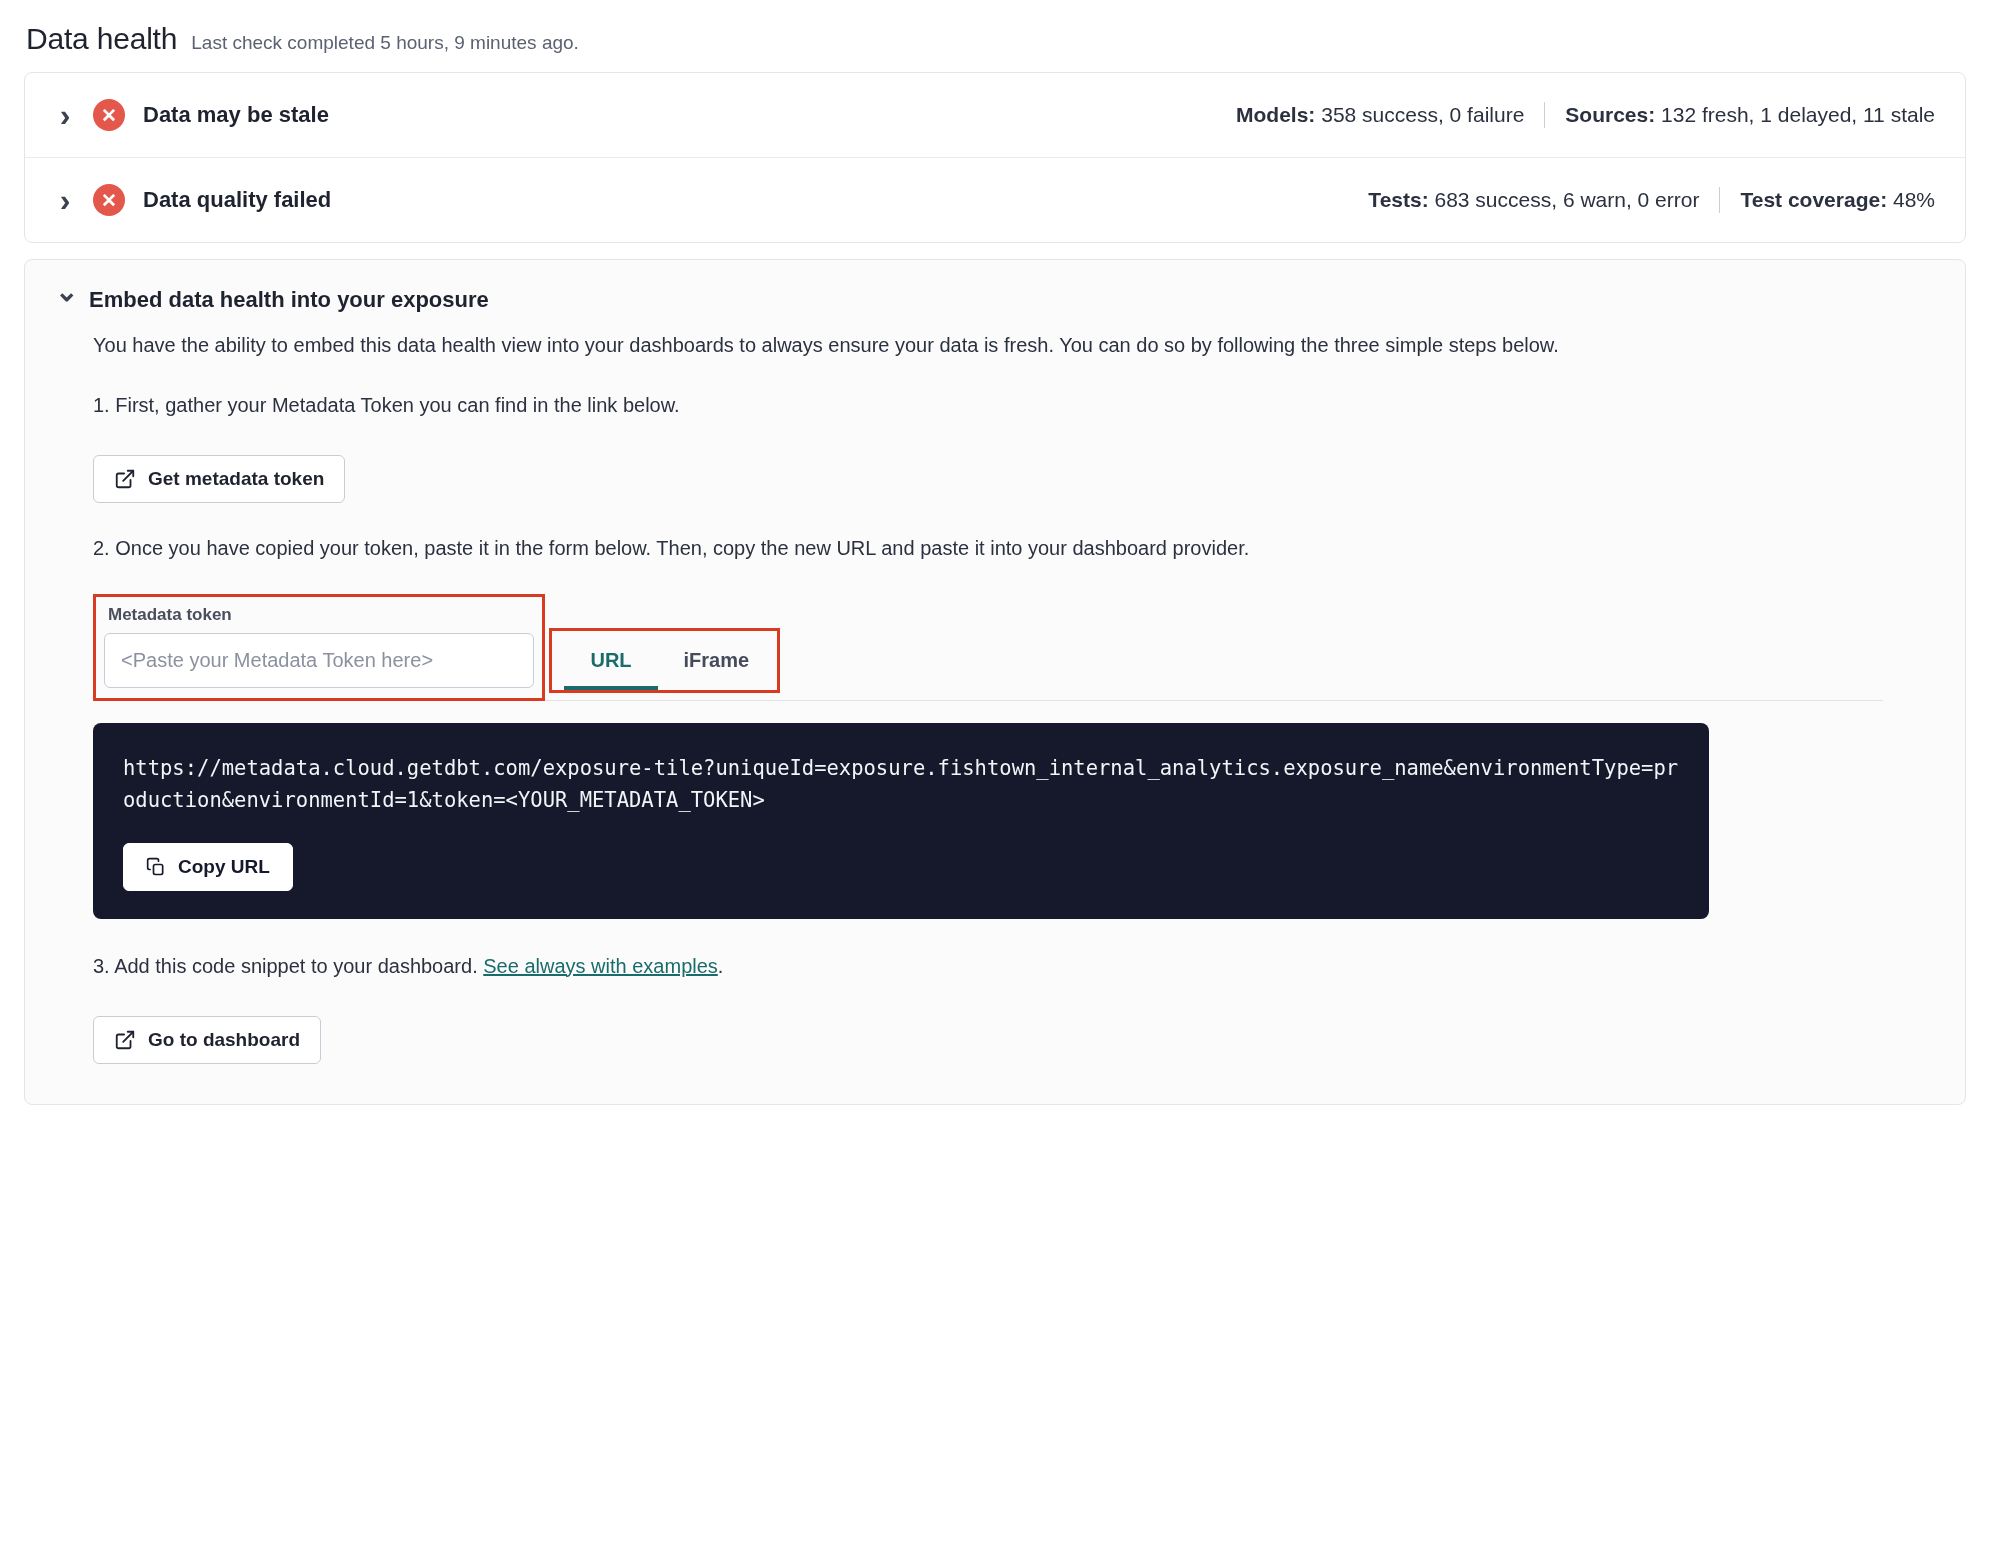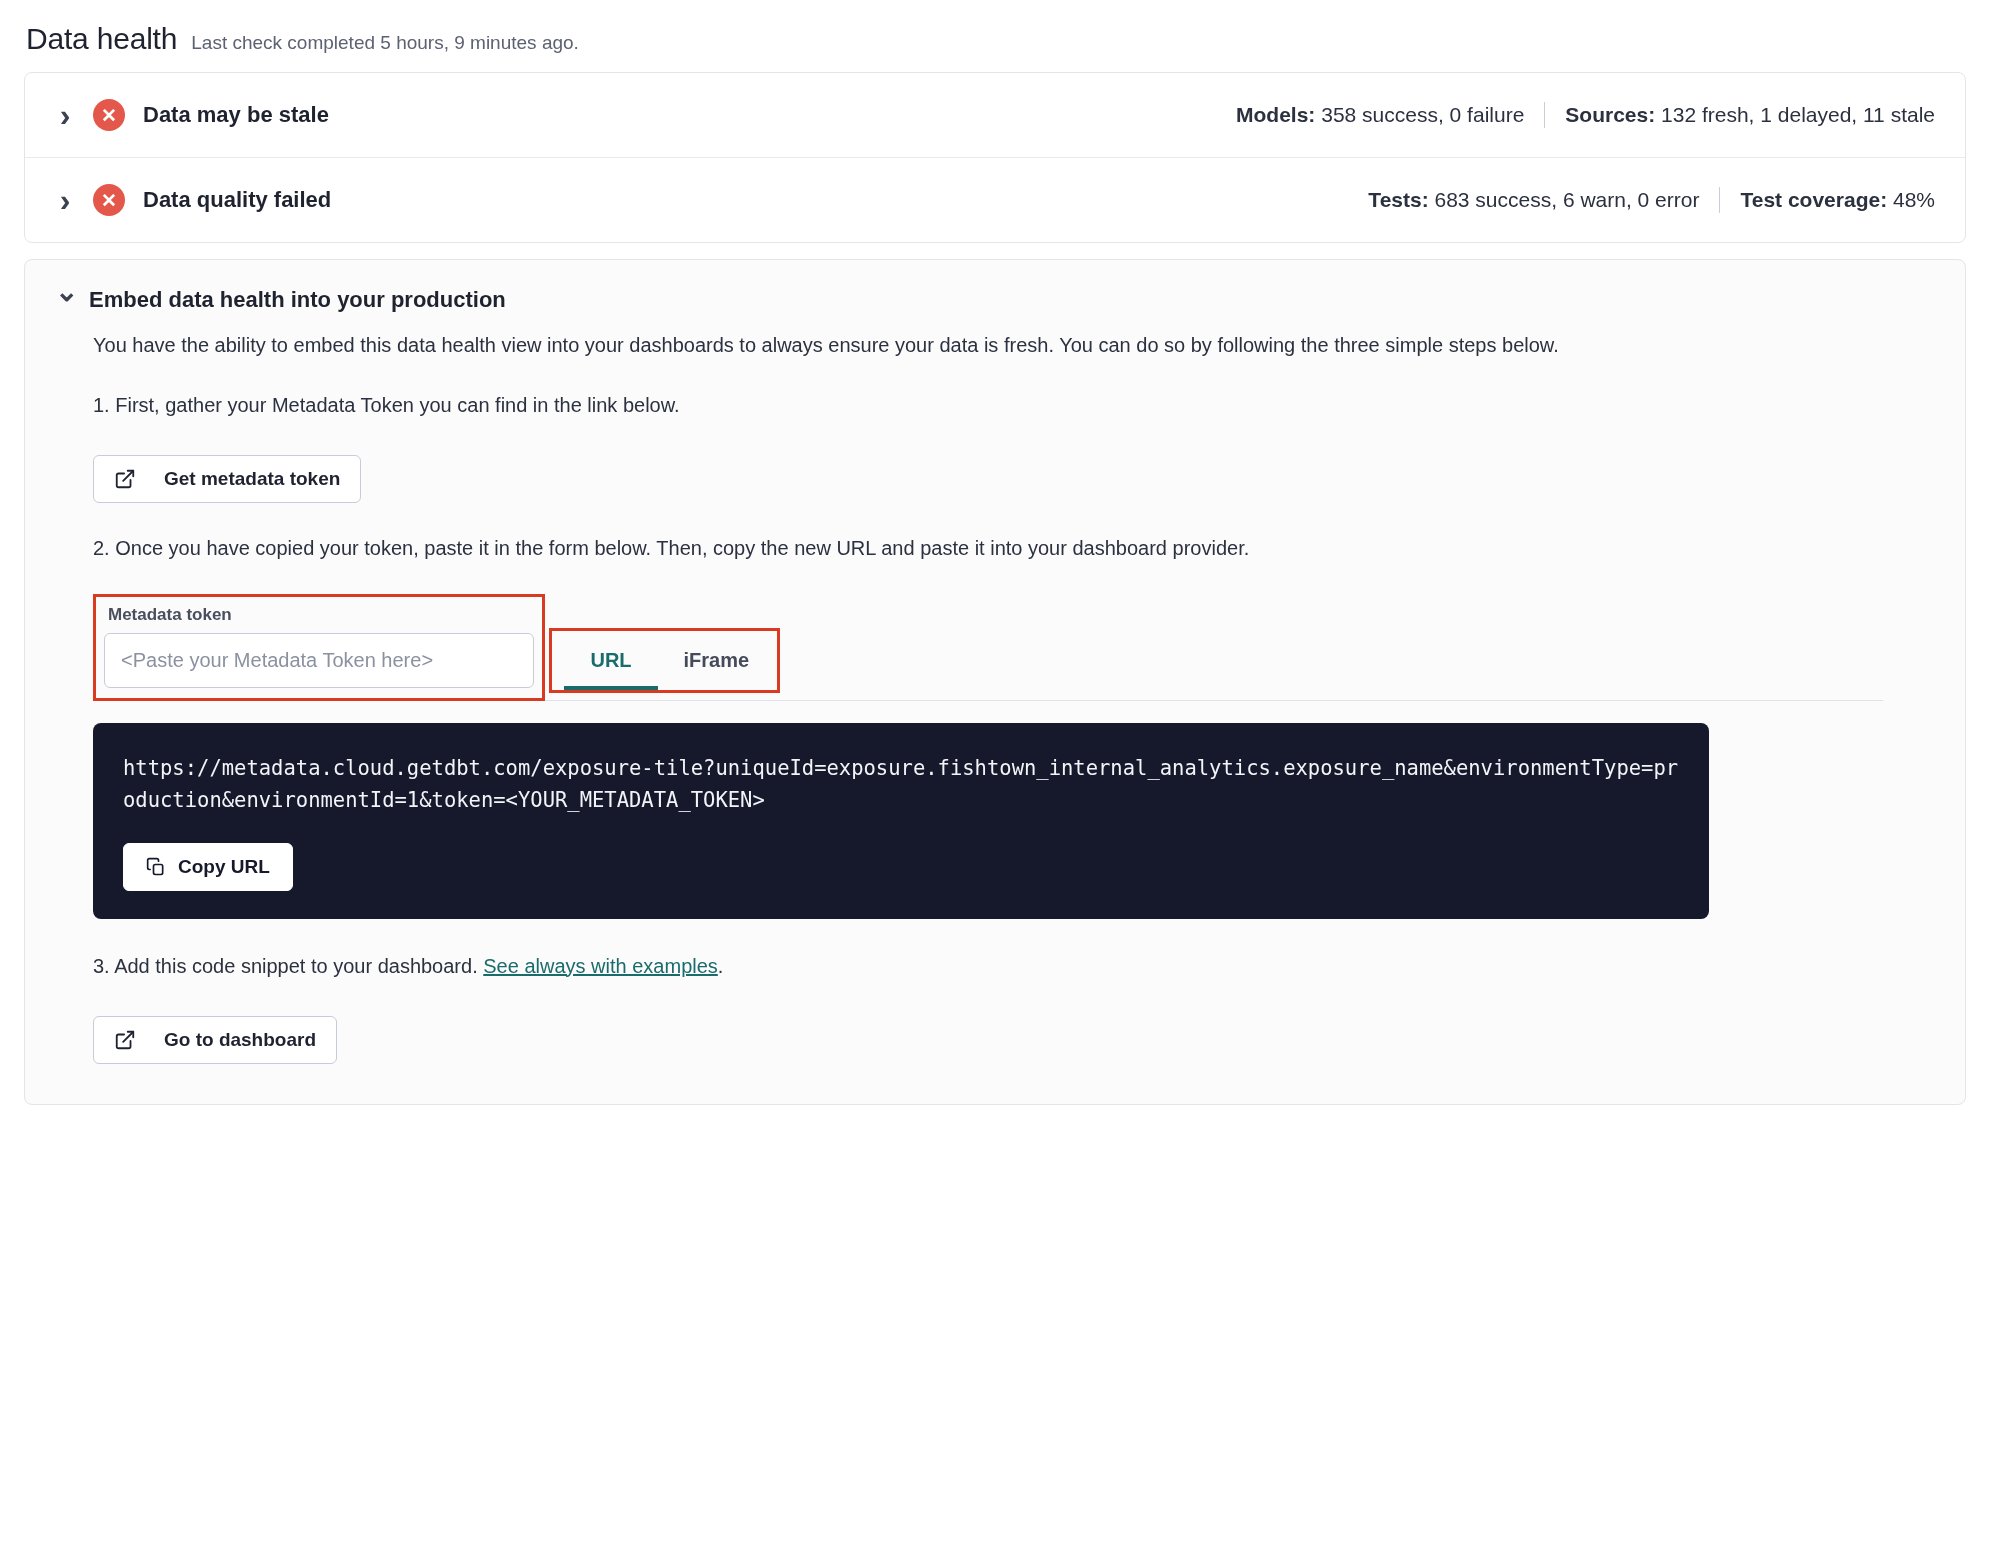--- a/index.html
+++ b/index.html
@@ -124,21 +124,21 @@
   }
   .step {
     font-size: 20px;
     color: #2c3140;
     margin-top: 34px;
   }
 
   .btn {
     display: inline-flex;
     align-items: center;
-    gap: 28px;
+    gap: 12px;
     padding: 12px 20px;
     border: 1px solid #c7ccd6;
     border-radius: 6px;
     background: #ffffff;
     font-size: 19px;
     font-weight: 700;
     color: #1f2330;
     cursor: pointer;
     margin-top: 18px;
   }
@@ -289,21 +289,21 @@
       </span>
     </span>
   </div>
 
 </div>
 
 <div class="card muted">
 
   <div class="embed-head">
     <span class="chevron chev-down"></span>
-    <span class="embed-title">Embed data health into your production</span>
+    <span class="embed-title">Embed data health into your exposure</span>
   </div>
 
   <div class="embed-body">
 
     <p class="para">You have the ability to embed this data health view into your dashboards to always ensure your data is fresh. You can do so by following the three simple steps below.</p>
 
     <p class="step">1. First, gather your Metadata Token you can find in the link below.</p>
 
     <button class="btn">
       <span class="ico">

